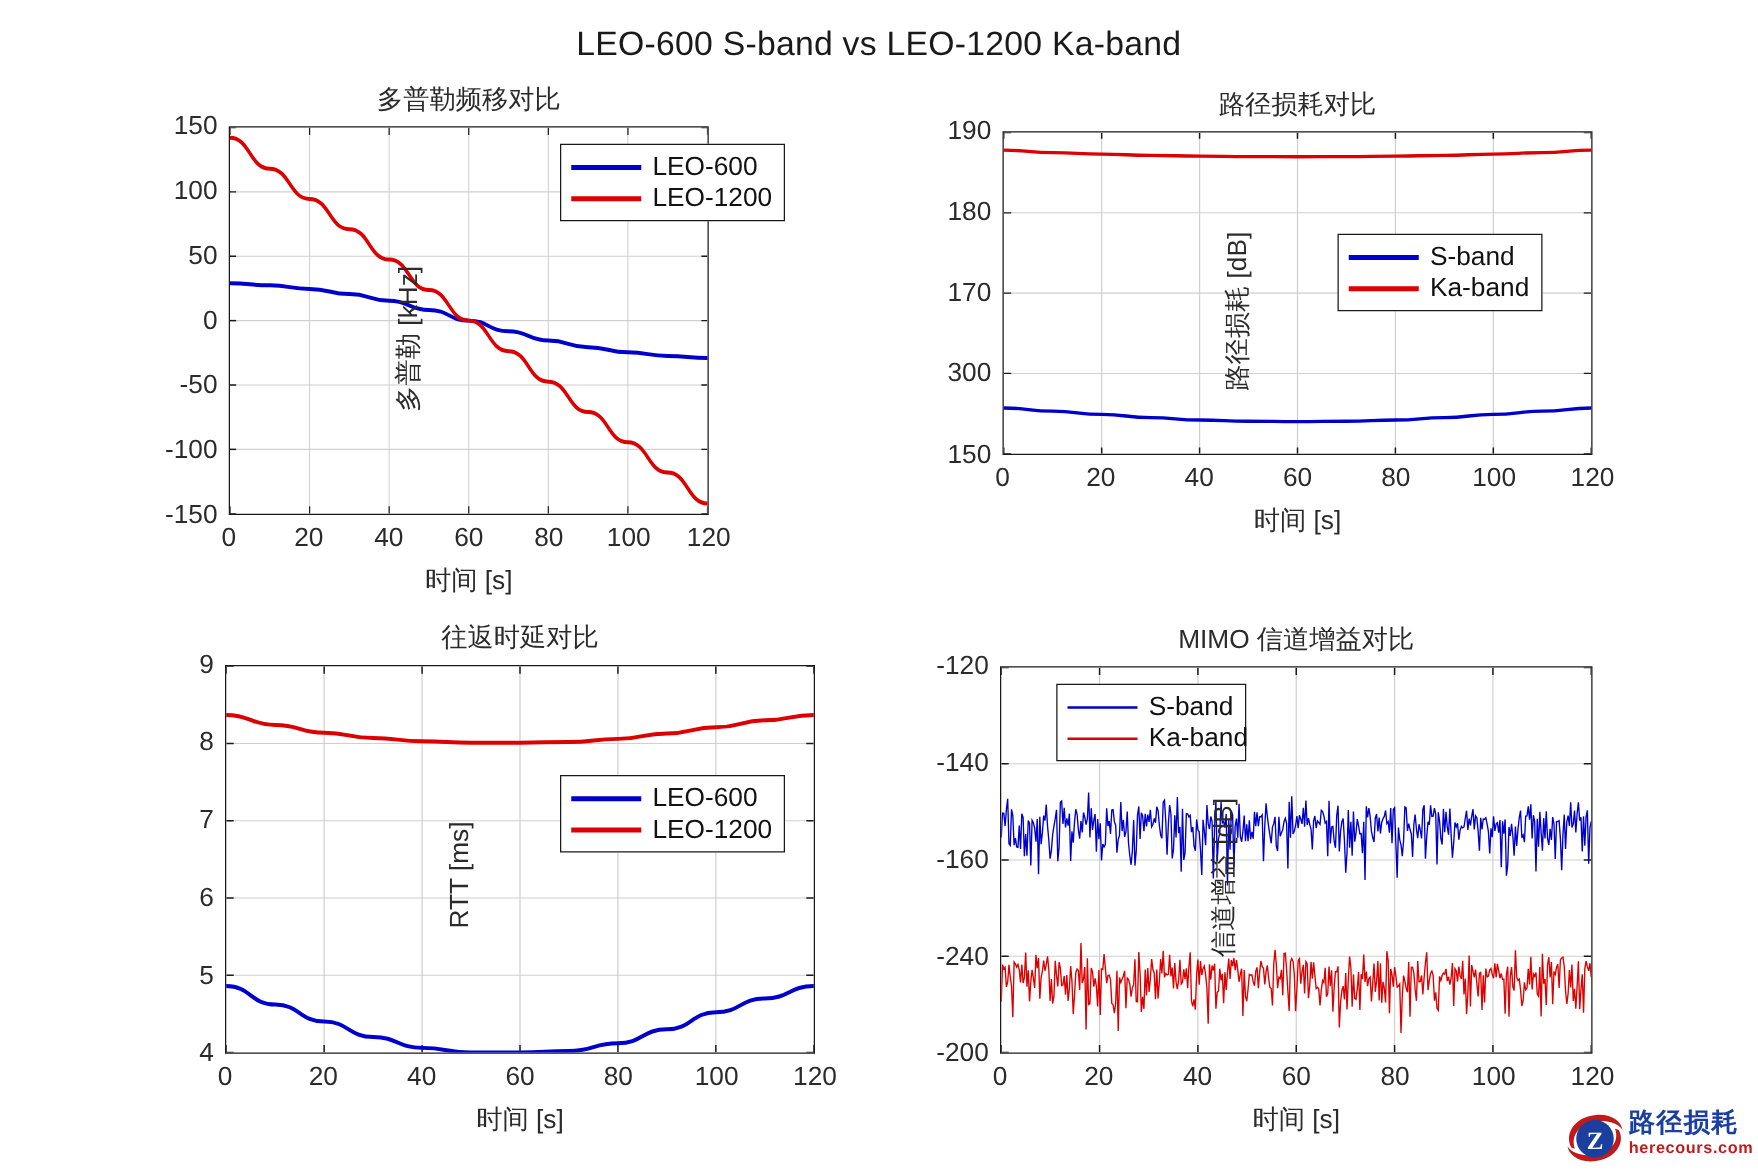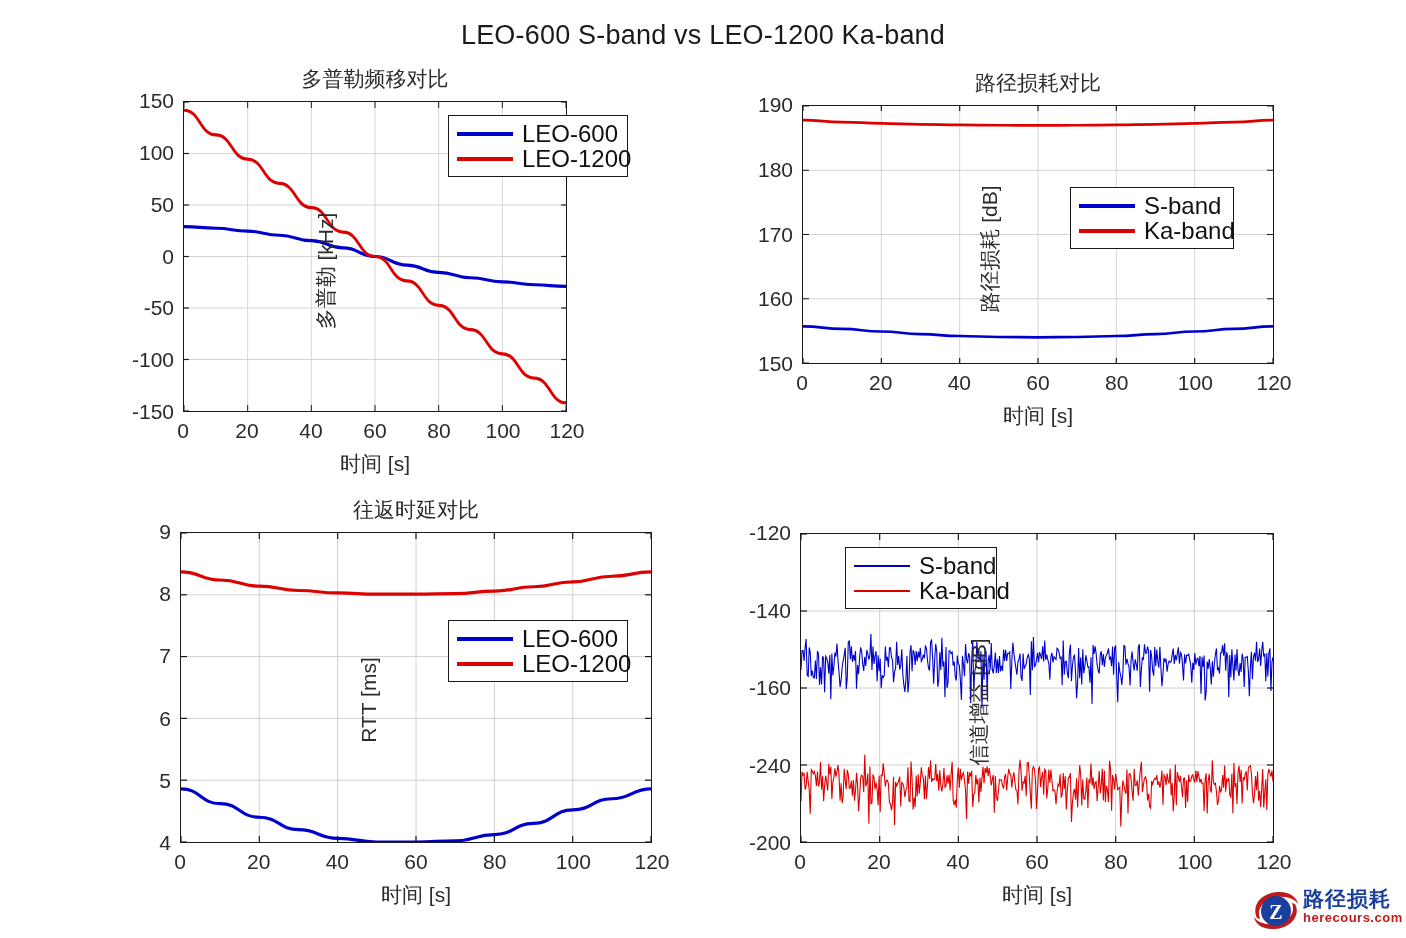--- a/index.html
+++ b/index.html
@@ -43,21 +43,21 @@
   .legend{
     position:absolute;background:#fff;border:1.1px solid #1a1a1a;
     padding:5px 9px 5px 8px;box-sizing:border-box;
   }
   .legend-row{display:flex;align-items:center;height:25px;}
   .legend-line{
     width:56px;height:0;border-top-width:4px;border-top-style:solid;
     margin-right:9px;flex:0 0 auto;
   }
   .legend-row.thin .legend-line{border-top-width:2.2px;}
-  .legend-label{font-size:24px;color:#111;line-height:1;white-space:nowrap;}
+  .legend-label{font-size:21px;color:#111;line-height:1;white-space:nowrap;}
   
   #watermark{position:absolute;left:1251px;top:888px;width:150px;height:46px;}
   .wm-text{position:absolute;left:52px;top:0;}
   .wm-cn{font-size:21px;font-weight:bold;color:#1a3f9e;letter-spacing:1px;line-height:22px;}
   .wm-en{font-size:13px;font-weight:bold;color:#c01a1a;letter-spacing:.5px;line-height:15px;}
 </style>
 </head>
 <body>
 
 <div class="figure">
@@ -184,21 +184,21 @@
       <div class="legend-row">
         <span class="legend-line" style="border-top-color:#0000CC;"></span>
         <span class="legend-label">S-band</span>
       </div>
       <div class="legend-row">
         <span class="legend-line" style="border-top-color:#DD0000;"></span>
         <span class="legend-label">Ka-band</span>
       </div>
     </div>
   <div class="ytick" style="top: 100%;">150</div>
-      <div class="ytick" style="top: 75%;">160</div>
+      <div class="ytick" style="top: 75%;">300</div>
       <div class="ytick" style="top: 50%;">170</div>
       <div class="ytick" style="top: 25%;">180</div>
       <div class="ytick" style="top: 0%;">190</div>
       <div class="xtick" style="left: 0%;">0</div>
       <div class="xtick" style="left: 16.6667%;">20</div>
       <div class="xtick" style="left: 33.3333%;">40</div>
       <div class="xtick" style="left: 50%;">60</div>
       <div class="xtick" style="left: 66.6667%;">80</div>
       <div class="xtick" style="left: 83.3333%;">100</div>
       <div class="xtick" style="left: 100%;">120</div>
@@ -268,20 +268,21 @@
       <div class="xtick" style="left: 0%;">0</div>
       <div class="xtick" style="left: 16.6667%;">20</div>
       <div class="xtick" style="left: 33.3333%;">40</div>
       <div class="xtick" style="left: 50%;">60</div>
       <div class="xtick" style="left: 66.6667%;">80</div>
       <div class="xtick" style="left: 83.3333%;">100</div>
       <div class="xtick" style="left: 100%;">120</div>
     </div>
 
   <div class="subplot" style="left:800px;top:533px;width:474px;height:310px;">
+    <div class="sub-title">MIMO 信道增益对比</div>
     <div class="axes">
       <svg class="plotsvg" viewBox="0 0 474 310" preserveAspectRatio="none">
           <line x1="79" y1="0" x2="79" y2="310" stroke="#d0d0d0" stroke-width="1"></line>
           <line x1="158" y1="0" x2="158" y2="310" stroke="#d0d0d0" stroke-width="1"></line>
           <line x1="237" y1="0" x2="237" y2="310" stroke="#d0d0d0" stroke-width="1"></line>
           <line x1="316" y1="0" x2="316" y2="310" stroke="#d0d0d0" stroke-width="1"></line>
           <line x1="395" y1="0" x2="395" y2="310" stroke="#d0d0d0" stroke-width="1"></line>
           <line x1="0" y1="232.5" x2="474" y2="232.5" stroke="#d0d0d0" stroke-width="1"></line>
           <line x1="0" y1="155" x2="474" y2="155" stroke="#d0d0d0" stroke-width="1"></line>
           <line x1="0" y1="77.5" x2="474" y2="77.5" stroke="#d0d0d0" stroke-width="1"></line>

